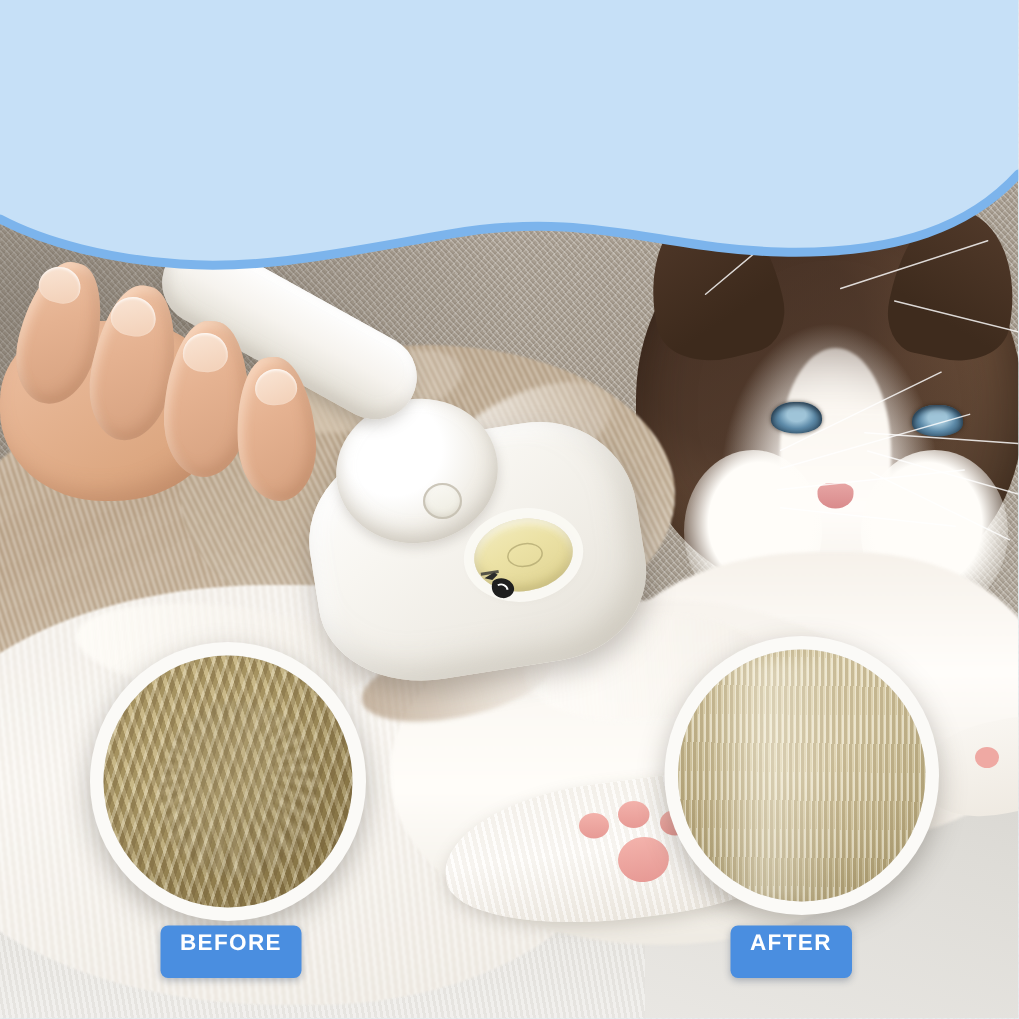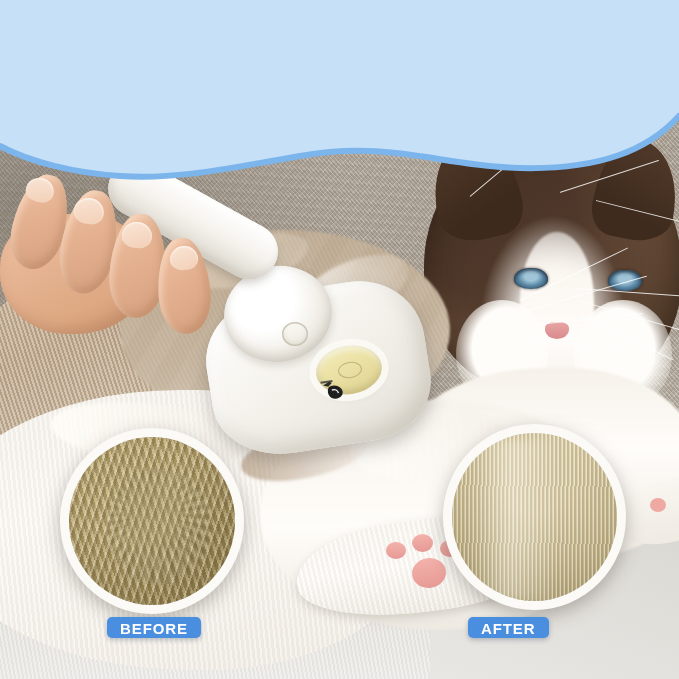--- a/index.html
+++ b/index.html
@@ -312,29 +312,29 @@
 
   
   .badge{
     position:absolute;
     background:#4a8ee0;
     color:#ffffff;
     font-size:15px;
     font-weight:700;
     letter-spacing:.9px;
     border-radius:5px;
-    padding:4px 13px 0;
+    padding:4px 13px 14px;
     font-family:"Liberation Sans","DejaVu Sans",sans-serif;
     box-shadow:0 2px 5px rgba(40,60,90,.30);
     line-height:1.12;
     text-align:left;
     white-space:nowrap;
   }
   #badge-before{left:107px;top:617px;}
-  #badge-after{left:468px;top:617px;}
+  #badge-after{left:487px;top:617px;}
 </style>
 </head>
 <body>
 
 <div id="stage">
 
   <div id="photo">
 
     <div class="sofa"></div>
     <div class="sofa-shade"></div>

